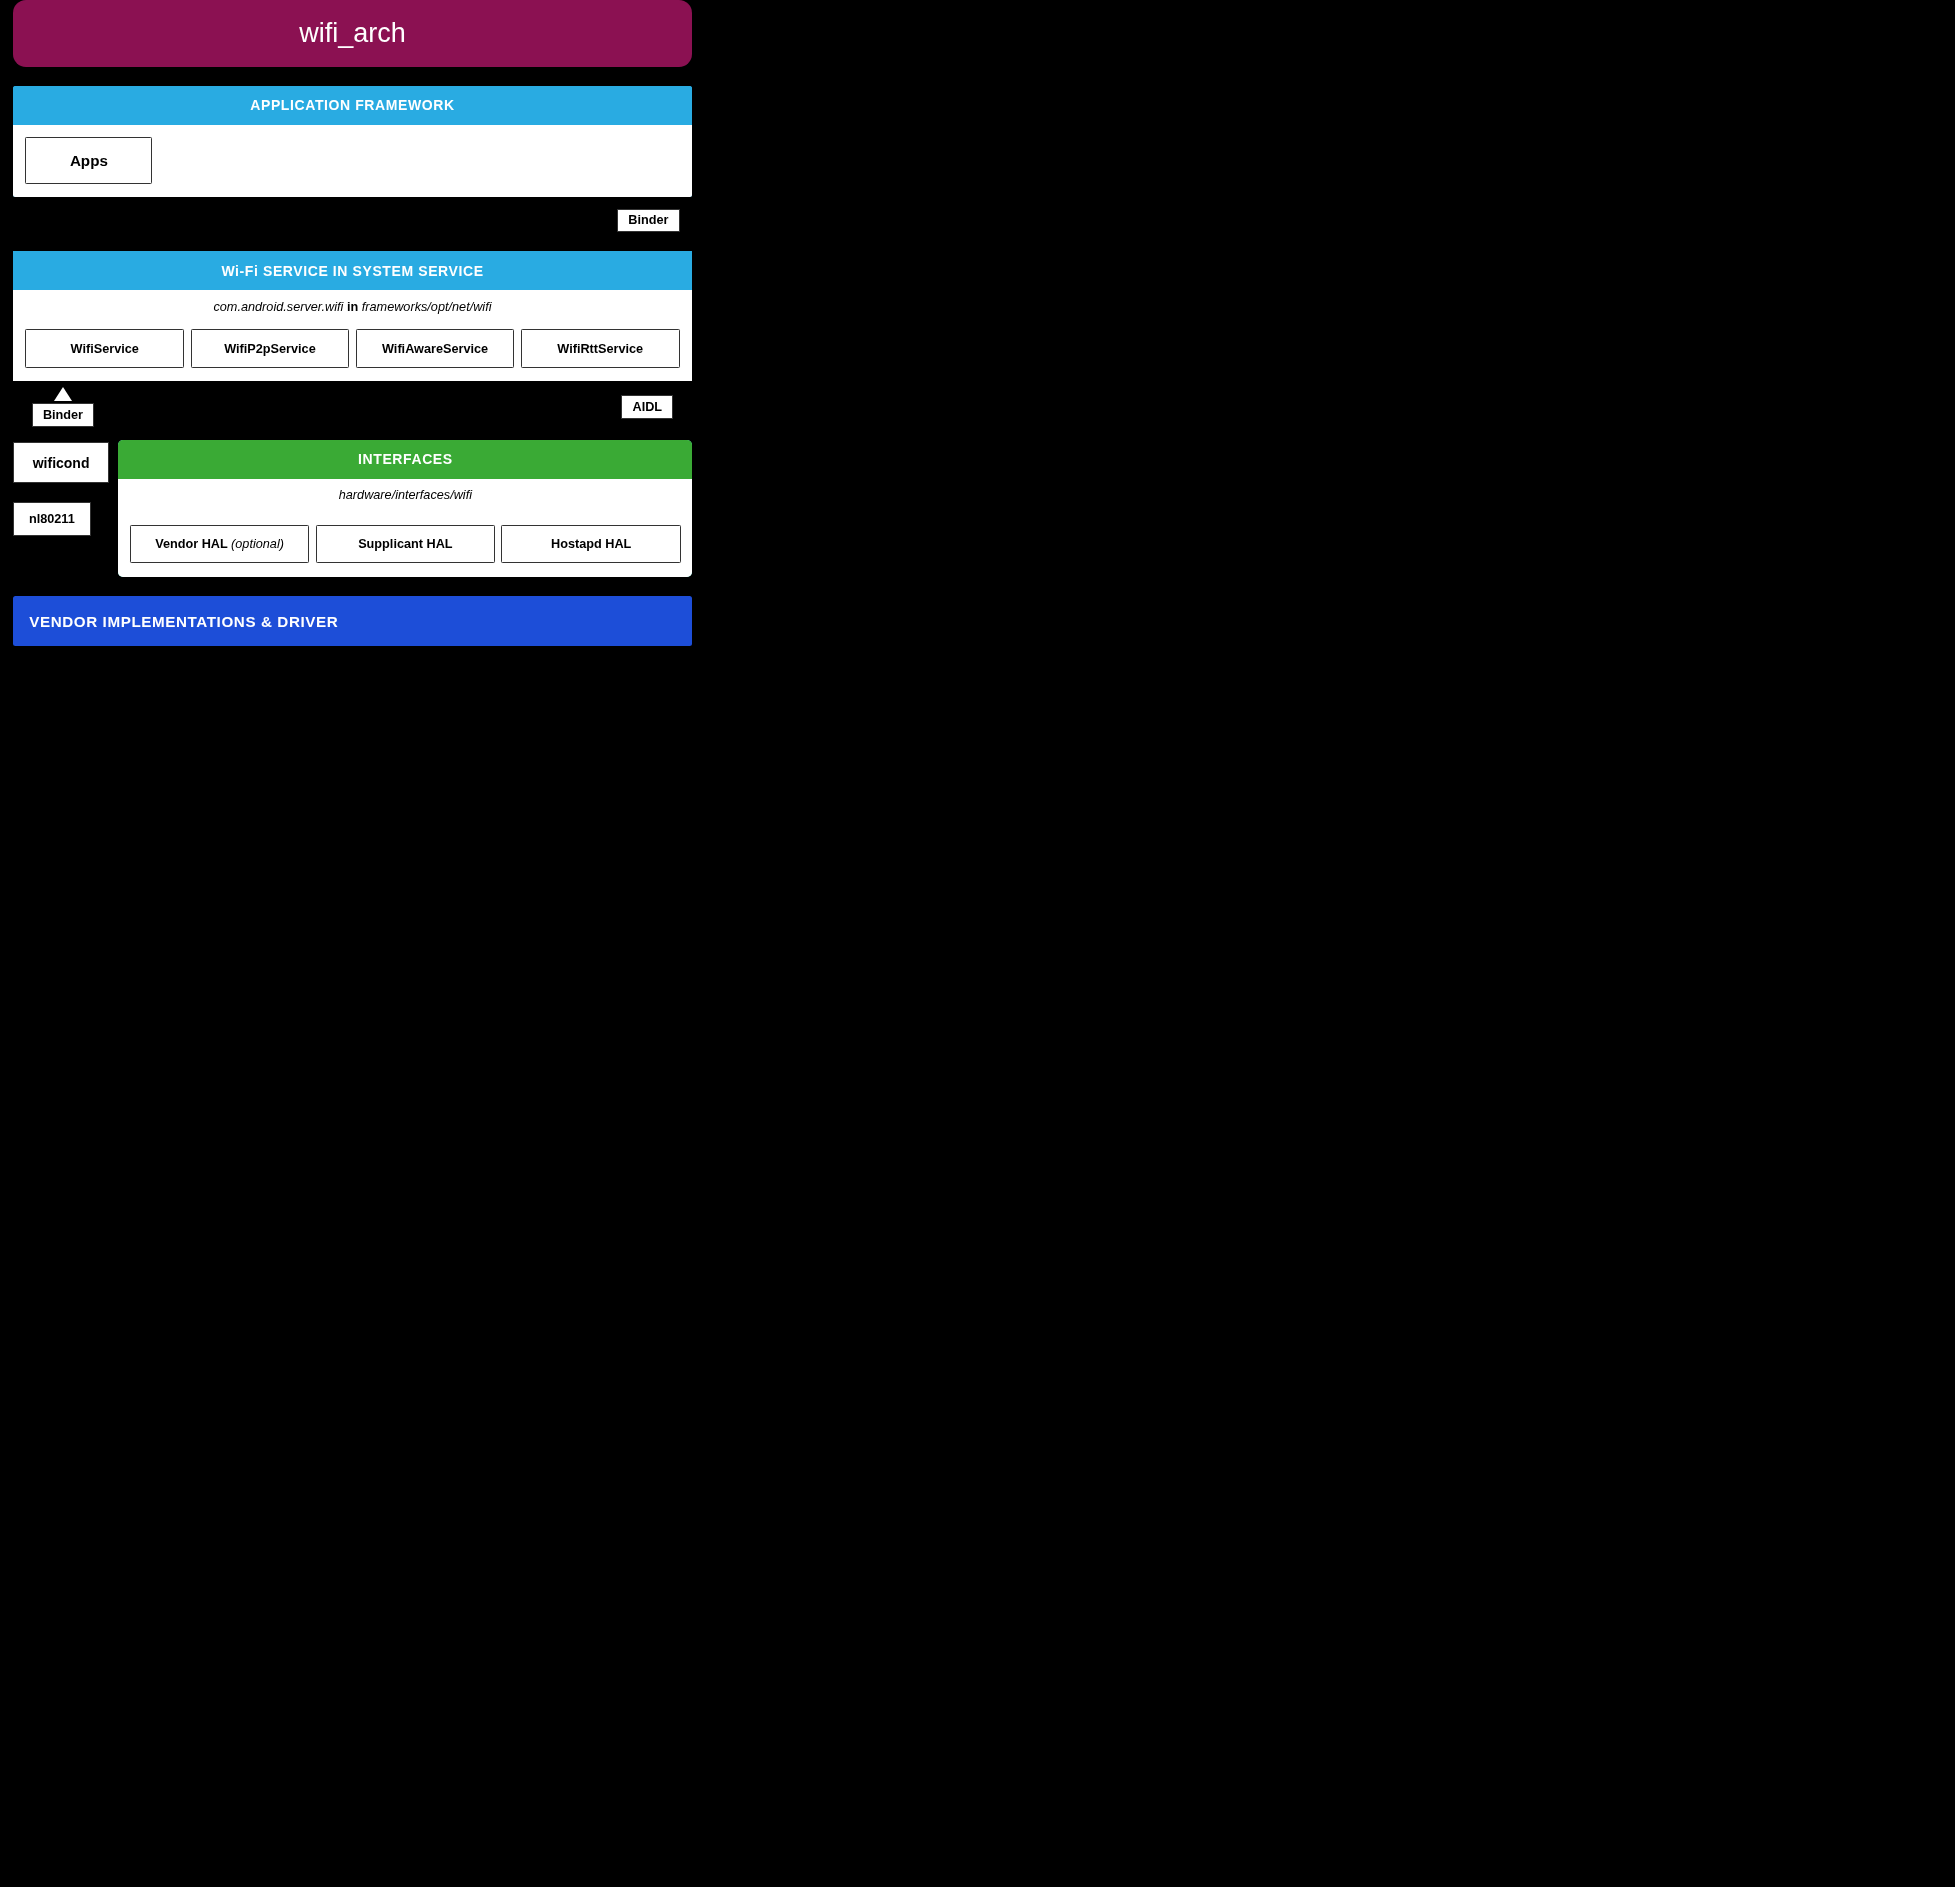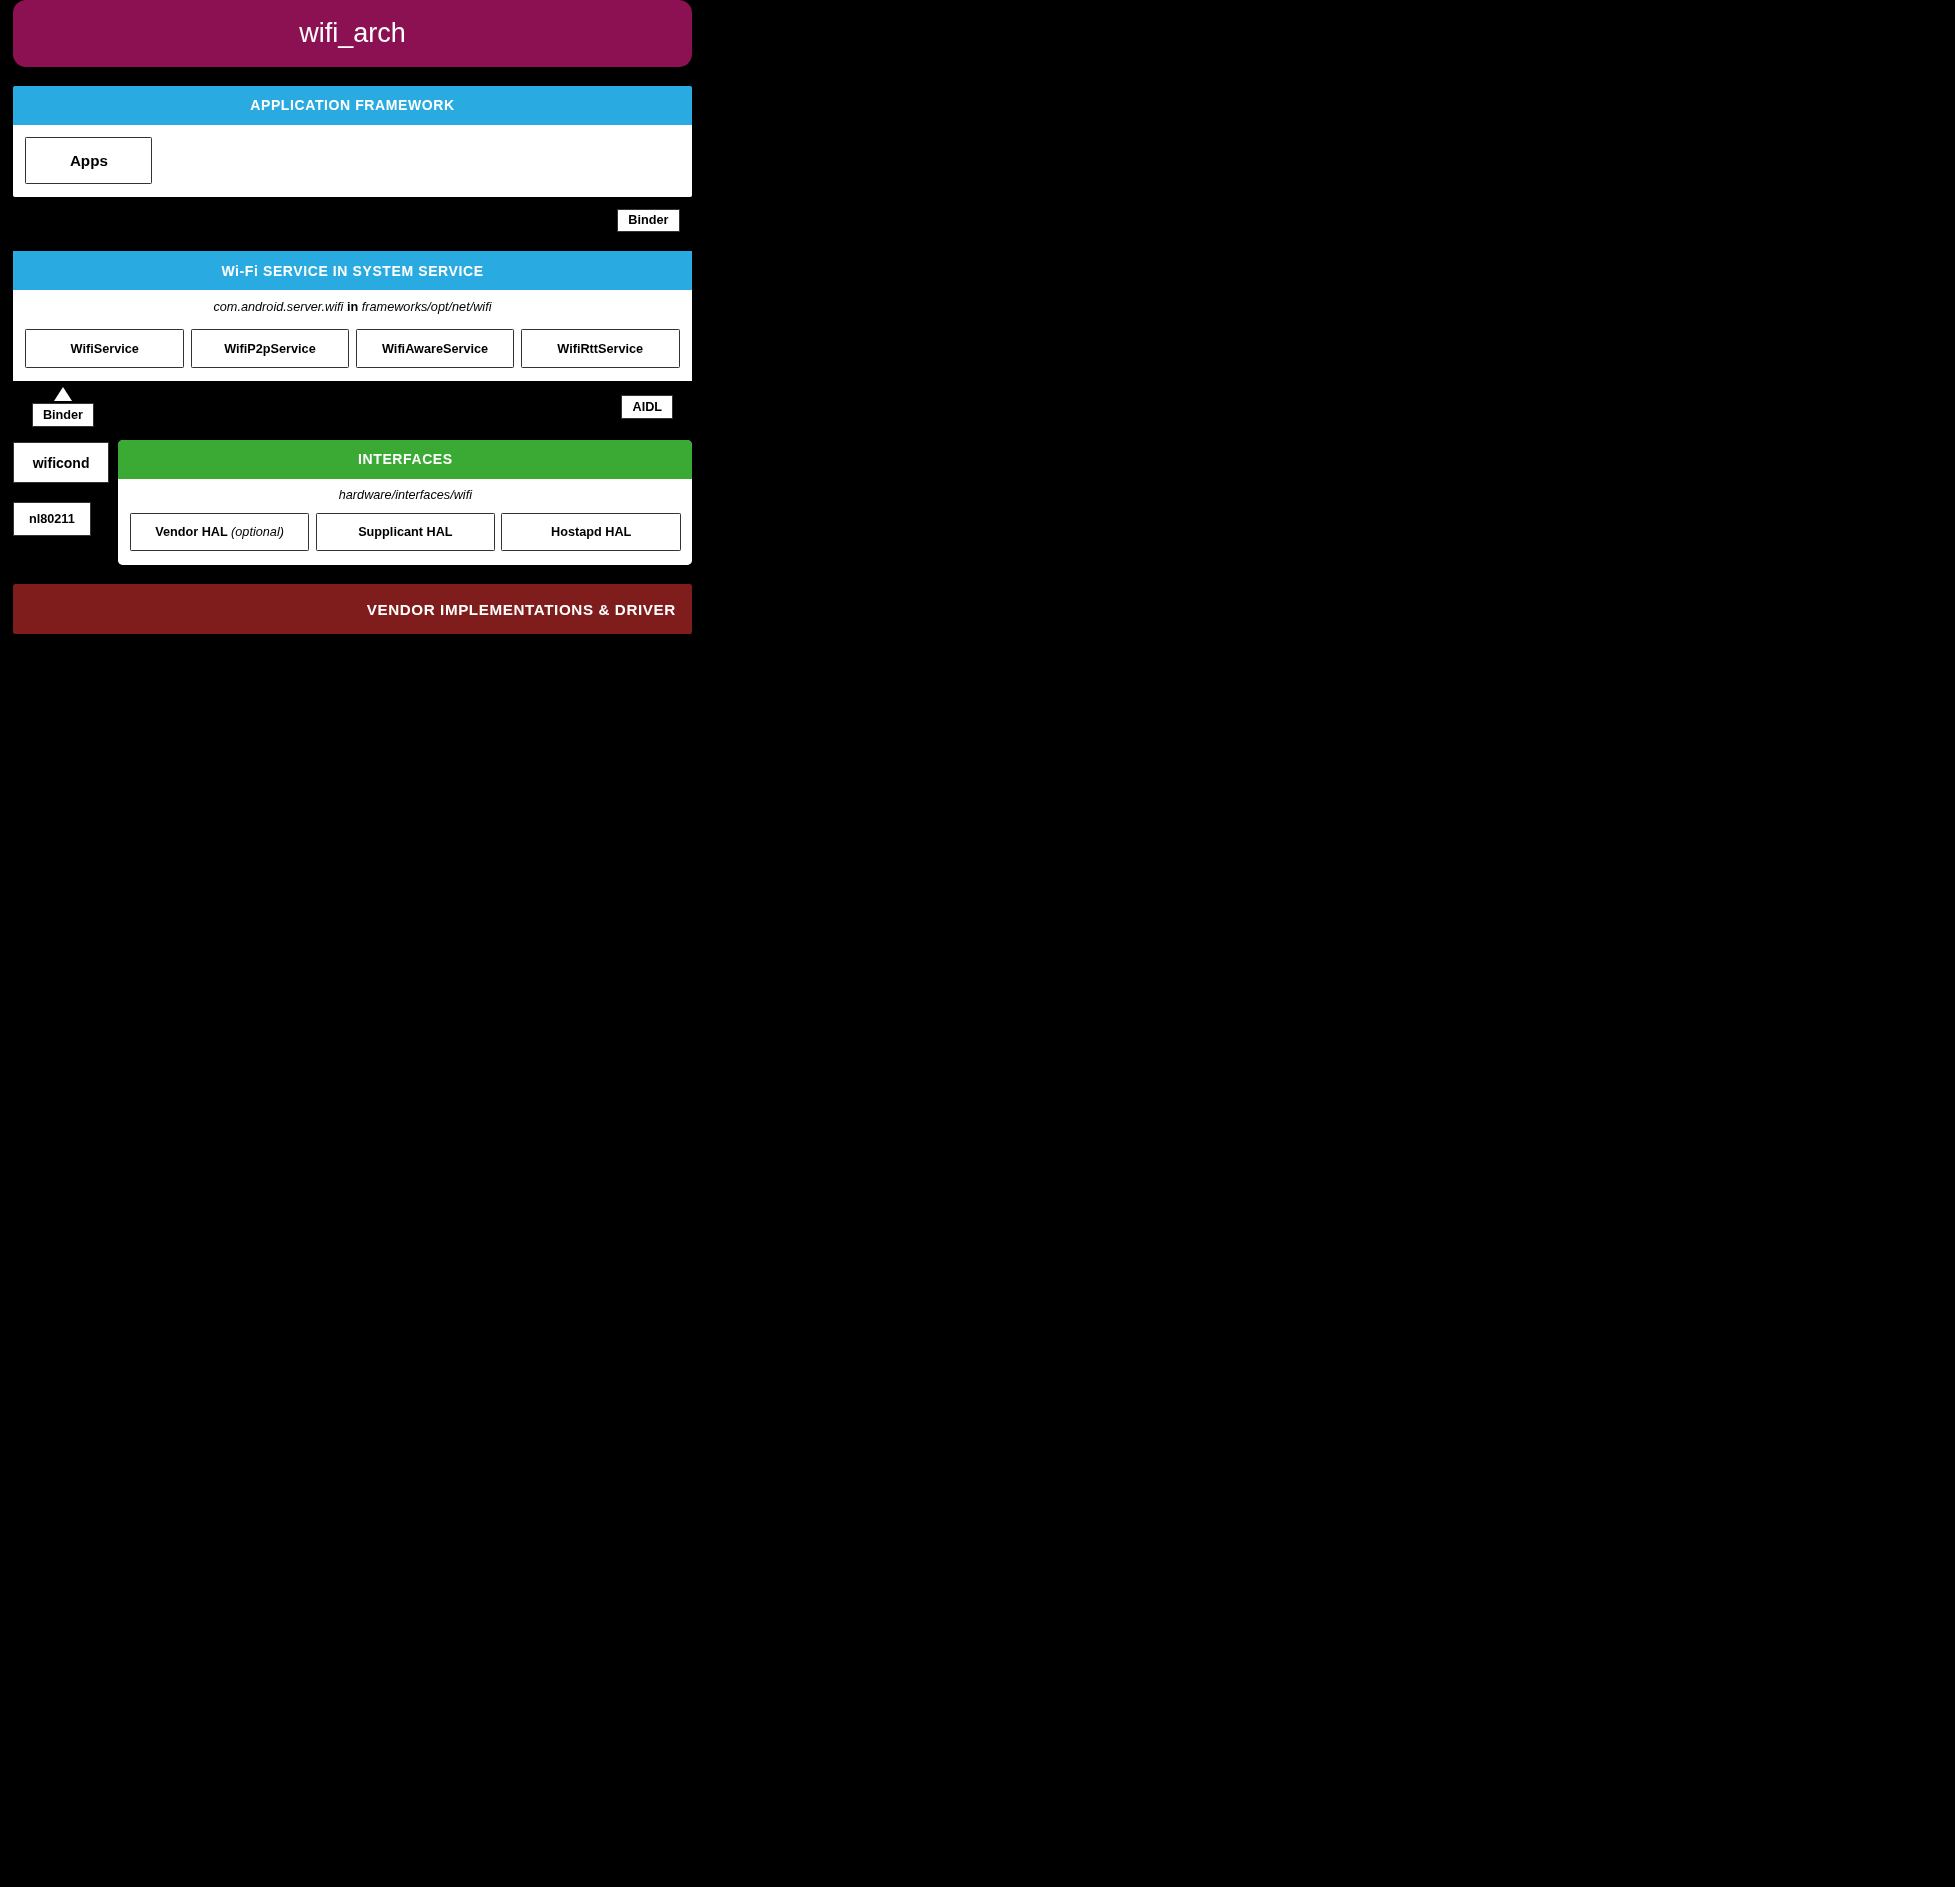--- a/index.html
+++ b/index.html
@@ -195,46 +195,46 @@
 
     .interfaces-inner {
       background: white;
       padding: 9px 11.4px 14px;
     }
 
     .interfaces-path {
       font-style: italic;
       font-size: 12.7px;
       text-align: center;
-      margin-bottom: 11px;
+      margin-bottom: 23px;
     }
 
     .hal-boxes {
       display: flex;
       gap: 6.4px;
     }
 
     .hal-boxes .box {
       flex: 1;
       font-size: 12.7px;
       padding: 11.4px 6.4px;
     }
 
     .hal-boxes .box em {
       font-style: italic;
       font-weight: normal;
     }
 
     
     .vendor-bar {
-      background: #7f1d1d;
+      background: #1d4ed8;
       color: white;
       font-weight: bold;
       font-size: 15.2px;
-      text-align: right;
+      text-align: left;
       padding: 16.5px;
       border-radius: 2.5px;
       margin-top: 19px;
       letter-spacing: 0.6px;
     }
   </style>
 </head>
 <body>
 
 <div class="title-bar">

